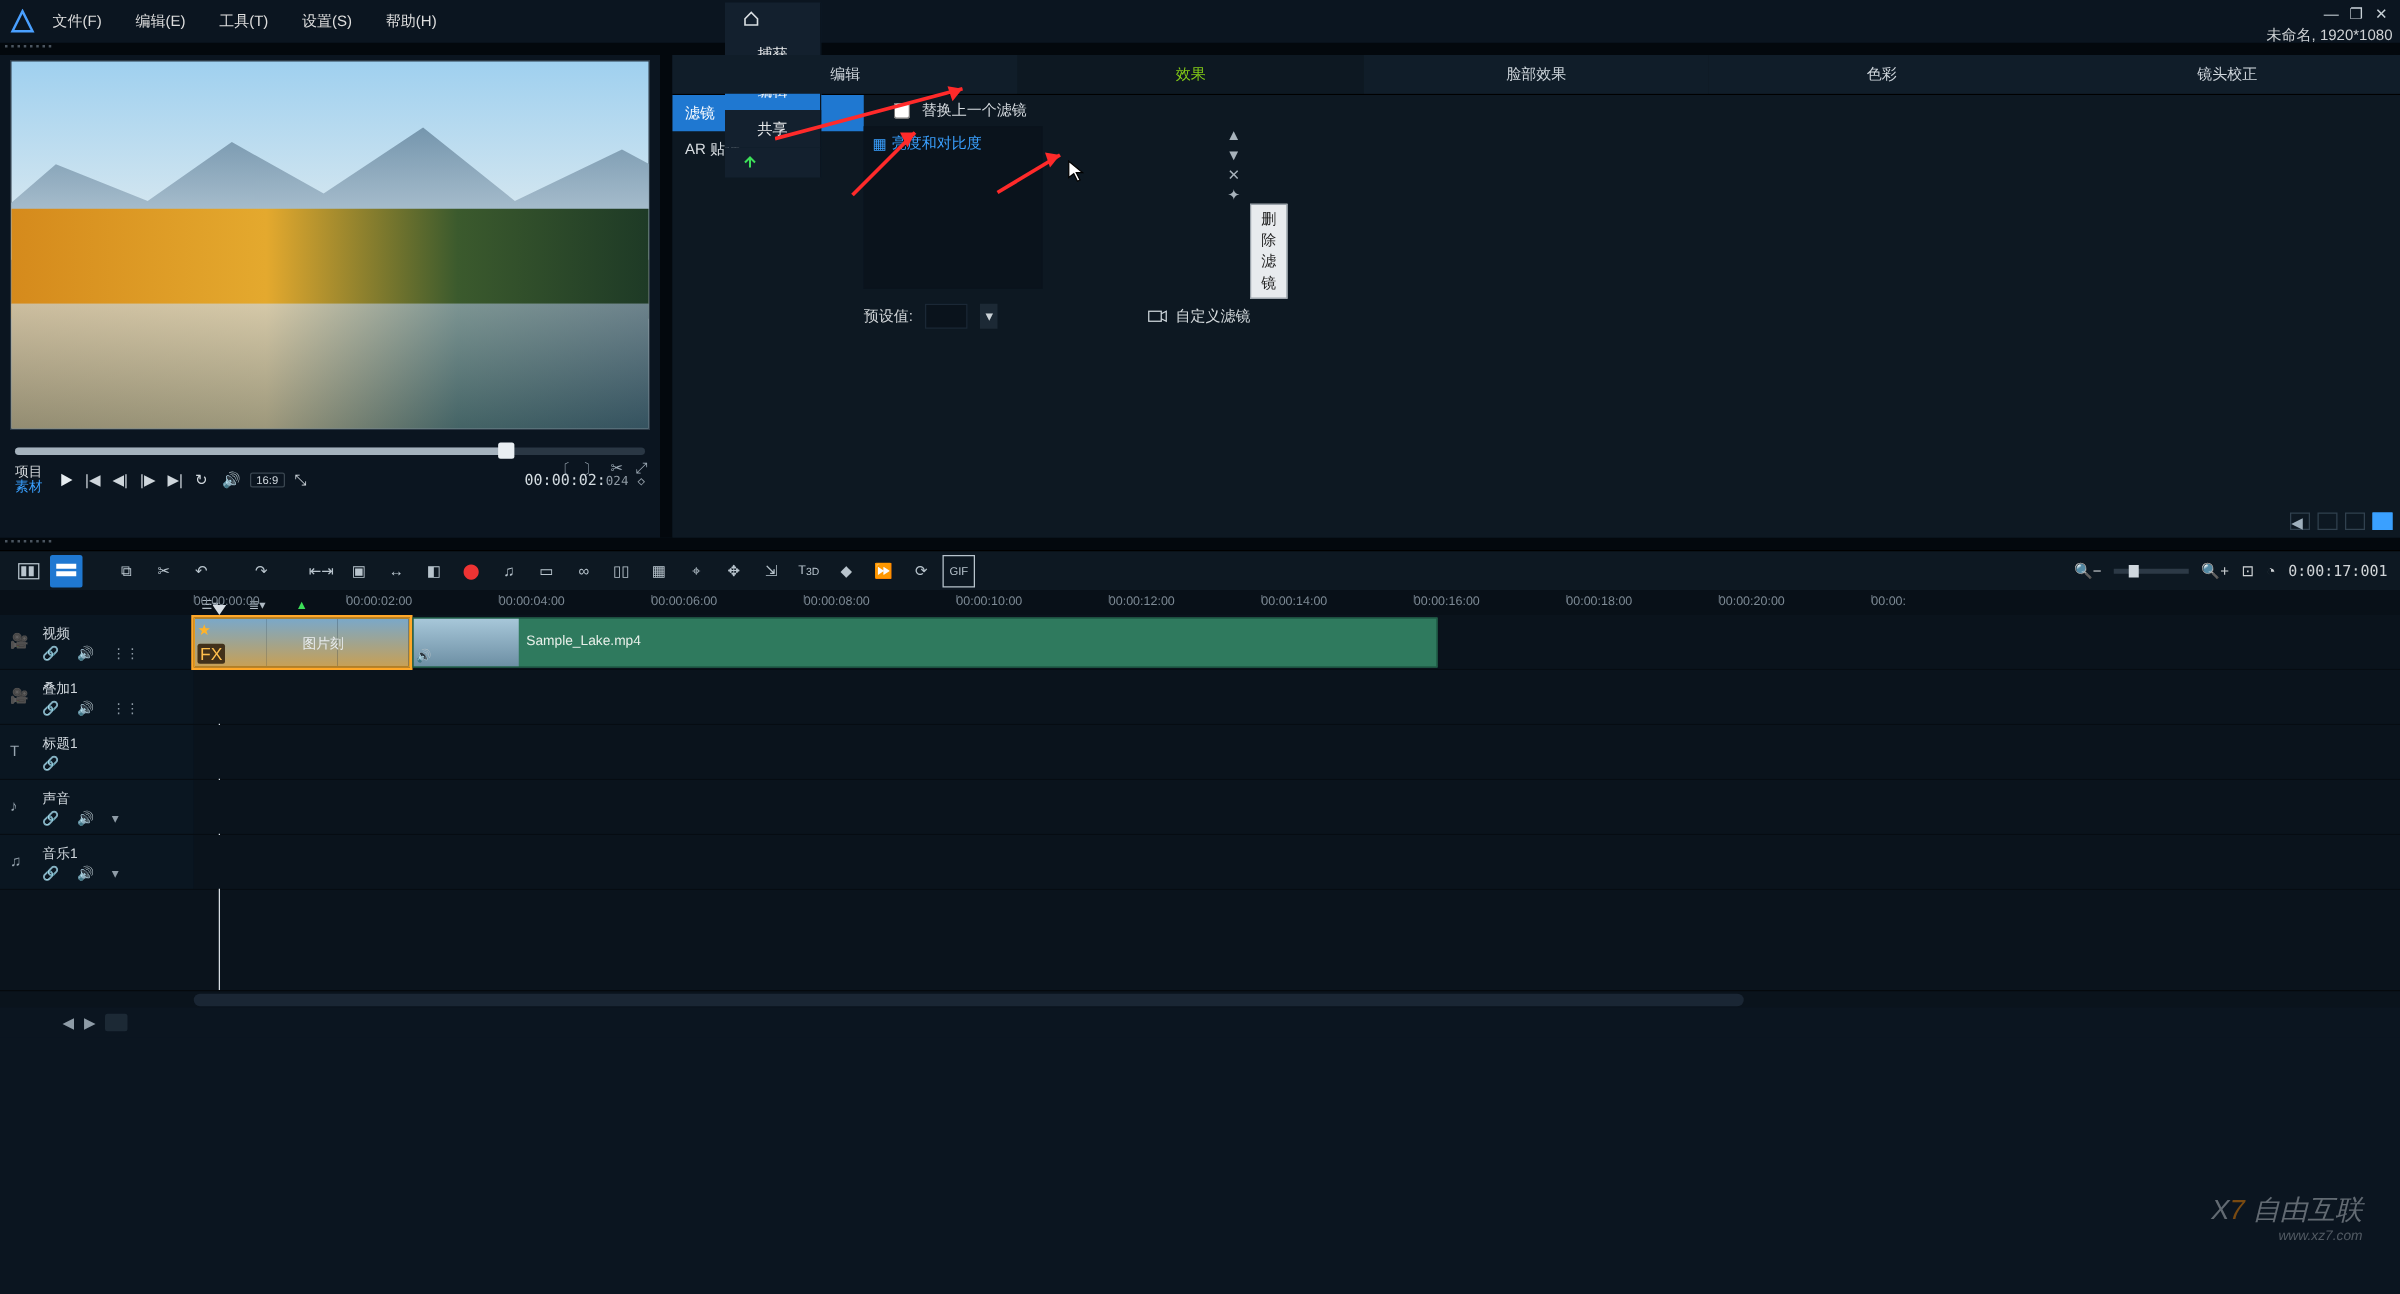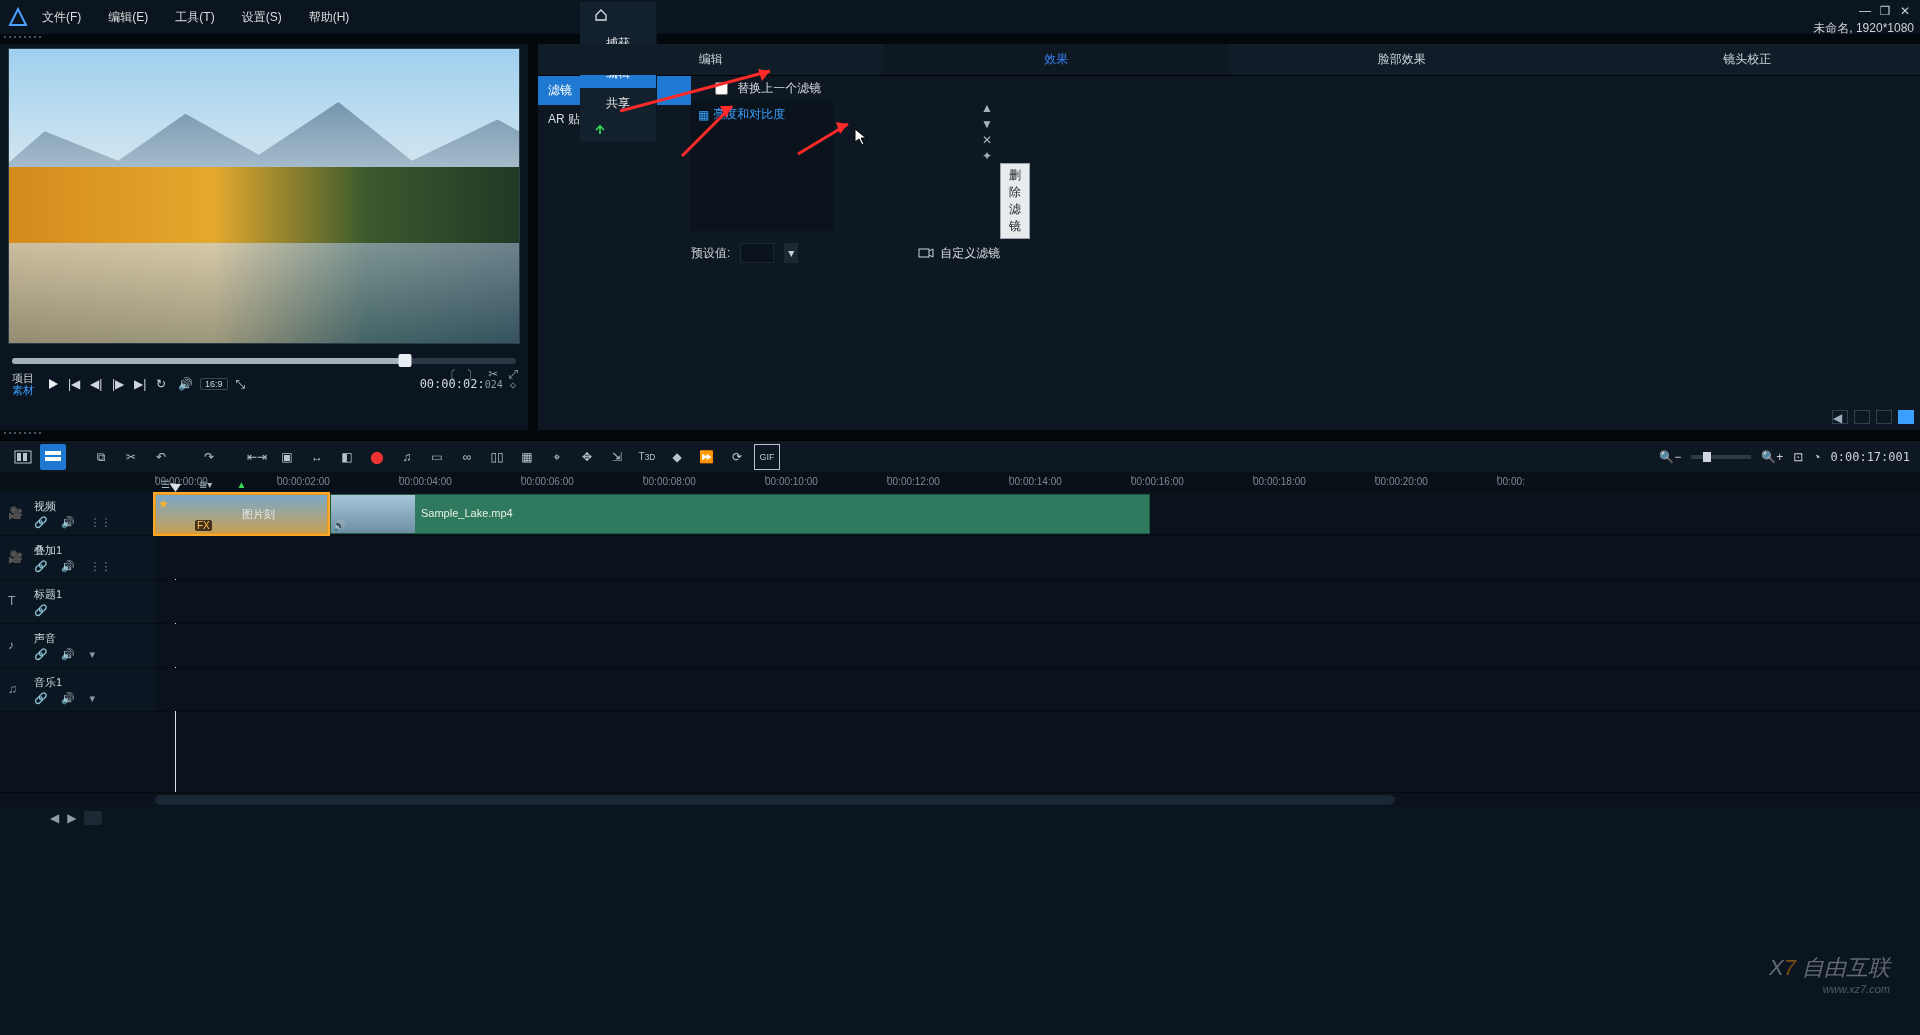--- a/index.html
+++ b/index.html
@@ -60,21 +60,21 @@
   .tcode { margin-left:auto; font-family:monospace; font-size:12px; color:#d3dbe0;}
   .tcode em { font-style:normal; font-size:10px; color:#8f9aa4;}
 
   .vgutter { width:10px; background:#03080d;}
 
   
   .options { flex:1; background:#0d1822; display:flex; flex-direction:column;}
   .otabs   { display:flex; border-bottom:1px solid #000; }
   .otabs .t{ flex:1; text-align:center; padding:7px 0; background:#101d29;
              color:#cfd6dc; position:relative;}
-  .otabs .t.active{ color:#3b82f6; background:#0d1822;}
+  .otabs .t.active{ color:#84cc16; background:#0d1822;}
   .opanel { display:flex; }
   .sidelist{ width:153px; }
   .sidelist .it{ padding:6px 10px; color:#d9dee2; }
   .sidelist .it.sel{ background:#1f78d1; color:#fff;}
   .filterbox{ margin-left:0; flex:1; padding:0; position:relative;}
   .replace { padding:4px 0 4px 24px; color:#d6dbe0;}
   .replace input{ vertical-align:middle; margin-right:6px;}
   .flist   { width:143px; height:130px; background:#0a131c; border:1px solid #0a131c;
              margin-left:0; position:relative;}
   .fitem   { padding:4px 6px; color:#3aa0ff; display:flex; gap:4px; align-items:center;}
@@ -133,21 +133,21 @@
            justify-content:center; padding-left:34px; position:relative;}
   .thead .ticon{ position:absolute; left:8px; top:14px; color:#98a5b0;}
   .thead .tname{font-size:11px;color:#cfd6dc;}
   .thead .tctrl{display:flex; gap:14px; margin-top:2px; color:#8f9ca7; font-size:11px;}
   .tbody { flex:1; position:relative; background:#0a131c;}
   .clip  { position:absolute; top:2px; height:40px; border:1px solid #e09a1f;
            background:#1b2a38; overflow:hidden;}
   .clip.sel{ outline:2px solid #ffa829;}
   .clip .star{position:absolute;left:2px;top:2px;color:#ffb329;font-size:12px;}
   .clip .fx{position:absolute;left:2px;bottom:2px;background:#42311a;color:#ffbf4d;
-            font-size:10px;padding:0 2px;border-radius:2px;margin-left:37px;}
+            font-size:14px;padding:0 2px;border-radius:2px;}
   .clip .th{display:flex;height:100%;}
   .clip .th div{flex:1;background:linear-gradient(#7aa8c9,#c7a056);}
   .clip .lbl{position:absolute;left:86px;top:12px;font-size:11px;color:#e8ecef;}
   .clip2 { position:absolute; top:2px; height:40px; left:175px; width:820px;
            background:#2f7a5e; border:1px solid #1f5a45; }
   .clip2 .thumb{position:absolute;left:0;top:0;width:84px;height:100%;
                 background:linear-gradient(#a7c7d9,#6d8fa4);}
   .clip2 .snd{position:absolute;left:2px;bottom:2px;color:#1d3f32;font-size:10px;}
   .clip2 .txt{position:absolute;left:90px;top:12px;color:#e8efe9;font-size:11px;}
   .playhead{position:absolute;left:175px;top:0;width:1px;height:100%;
@@ -268,20 +268,21 @@
     </div>
   </div>
 
   <div class="vgutter"></div>
 
   <div class="options">
     <div class="otabs">
       <div class="t">编辑</div>
       <div class="t active">效果</div>
       <div class="t">脸部效果</div>
+      <div class="t">色彩</div>
       <div class="t">镜头校正</div>
     </div>
     <div class="opanel">
       <div class="sidelist">
         <div class="it sel">滤镜</div>
         <div class="it">AR 贴纸</div>
       </div>
       <div class="filterbox">
         <div class="replace">
           <input type="checkbox" style="">

